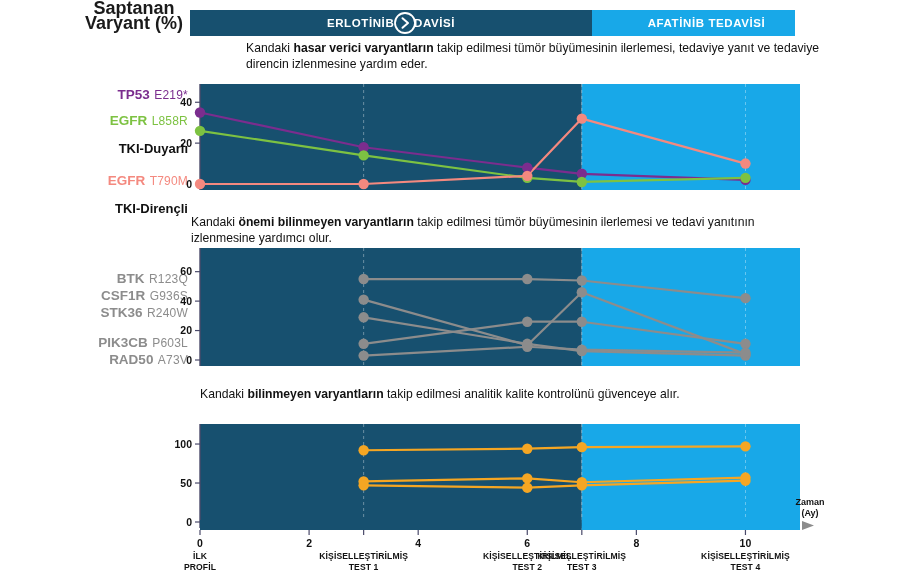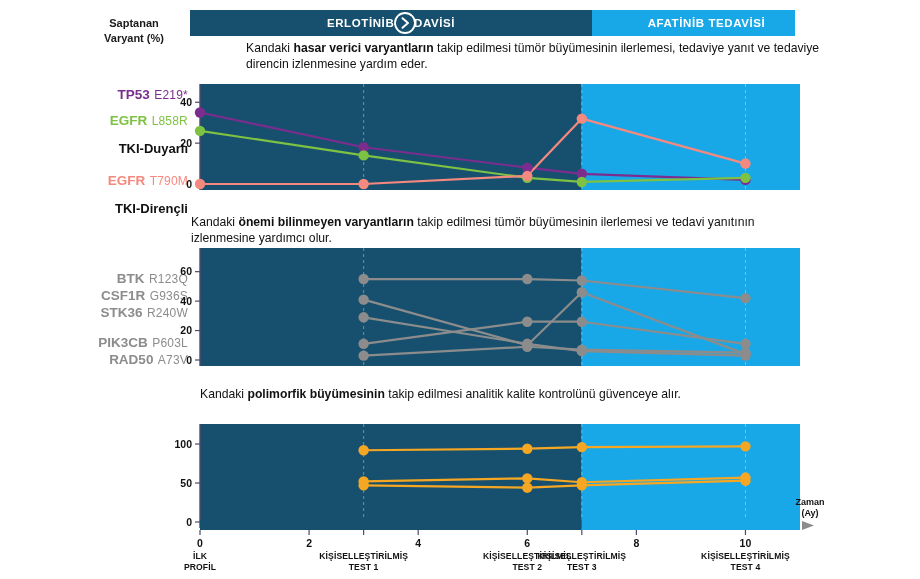--- a/index.html
+++ b/index.html
@@ -8,23 +8,23 @@
     width: 920px; height: 579px;
     background: #ffffff;
     font-family: "Liberation Sans", sans-serif;
     overflow: hidden;
   }
   #root { position: relative; width: 920px; height: 579px; }
 
   
   .axis-title {
     position: absolute;
-    left: 78px; top: 16px; width: 112px;
+    left: 78px; top: 1px; width: 112px;
     text-align: center;
-    font-size: 11px; font-weight: 700; color: #1a1a1a;
+    font-size: 18px; font-weight: 700; color: #1a1a1a;
     line-height: 15px;
   }
 
   
   .treat-bar {
     position: absolute; left: 190px; top: 10px;
     width: 605px; height: 26px;
     display: flex;
   }
   .treat-seg {
@@ -97,21 +97,21 @@
     <svg width="22" height="22" viewBox="0 0 22 22">
       <circle cx="11" cy="11" r="10" fill="#17506F" stroke="#ffffff" stroke-width="1.8"></circle>
       <path d="M8.5 6.2 L14 11 L8.5 15.8" fill="none" stroke="#ffffff" stroke-width="2" stroke-linecap="round" stroke-linejoin="round"></path>
     </svg>
   </div>
 
   <div class="caption" style="left:200px; top:40px;margin-left:46px;"><span>Kandaki </span><b>hasar verici varyantların</b><span> takip edilmesi tümör büyümesinin ilerlemesi, tedaviye yanıt ve tedaviye direncin izlenmesine yardım eder.</span></div>
 
   <div class="caption" style="left:191px; top:202px;margin-top:12px;"><span>Kandaki </span><b>önemi bilinmeyen varyantların</b><span> takip edilmesi tümör büyümesinin ilerlemesi ve tedavi yanıtının izlenmesine yardımcı olur.</span></div>
 
-  <div class="caption" style="left:200px; top:386px;"><span>Kandaki </span><b>polimorfik büyümesinin</b><span> takip edilmesi analitik kalite kontrolünü güvenceye alır.</span></div>
+  <div class="caption" style="left:200px; top:386px;"><span>Kandaki </span><b>bilinmeyen varyantların</b><span> takip edilmesi analitik kalite kontrolünü güvenceye alır.</span></div>
 
   <div class="legend" style="left:80px; top:86px; width:108px;">
     <div class="leg-row">
       <span class="gene c-tp53">TP53</span>
       <span class="mut c-tp53">E219*</span>
     </div>
     <div style="height:9px"></div>
     <div class="leg-row">
       <span class="gene c-egfr-s">EGFR</span>
       <span class="mut c-egfr-s">L858R</span>

